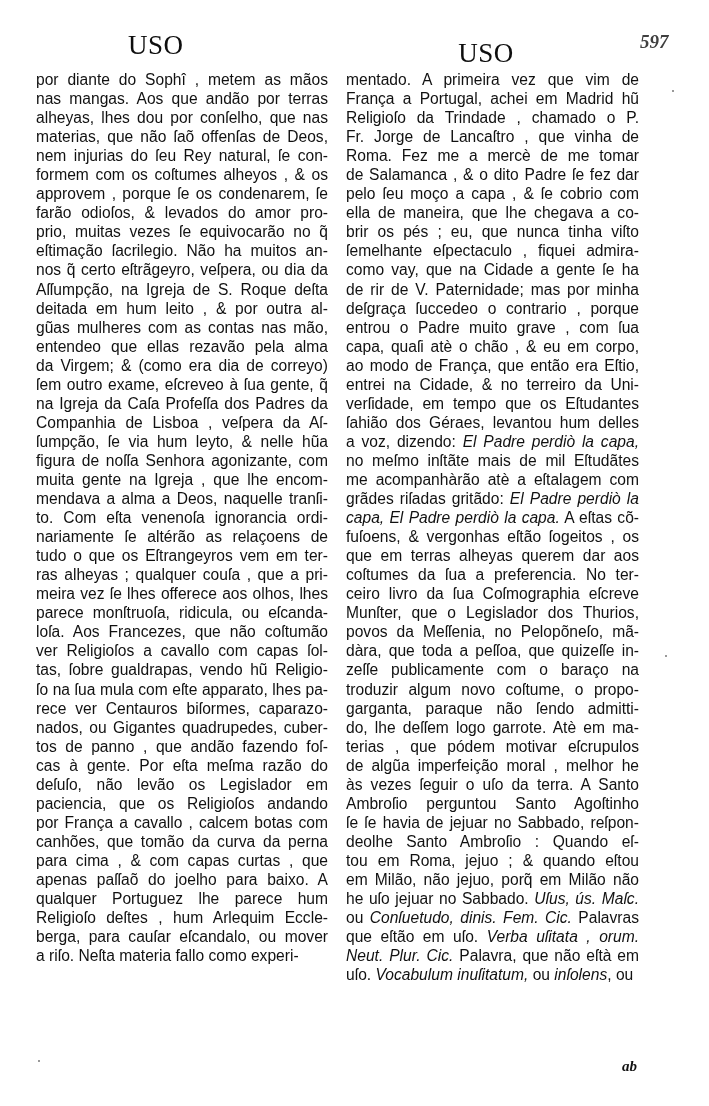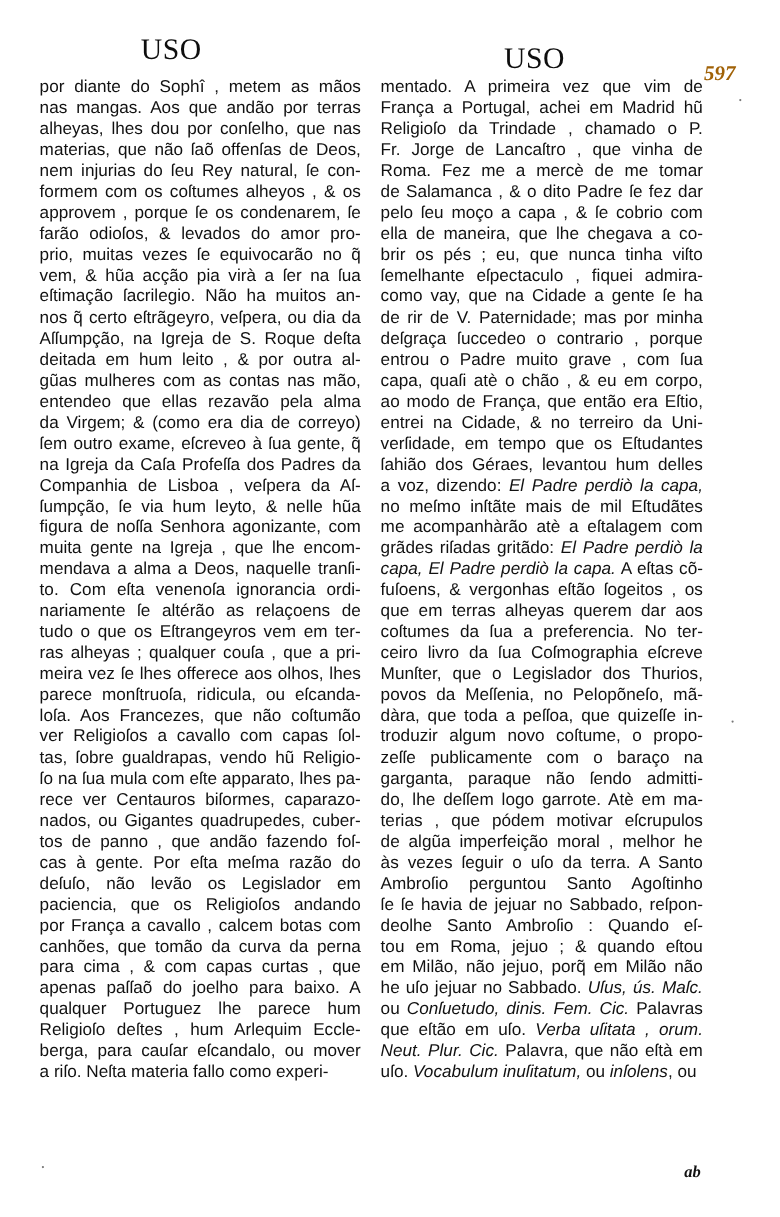--- a/index.html
+++ b/index.html
@@ -10,23 +10,23 @@
   }
   .page { position: absolute; left: 0; top: 0; width: 709px; height: 1106px; padding-left: 12px; }
   .running-head {
     position: absolute; top: 30px;
     font-family: "Liberation Serif", serif;
     font-size: 27px; letter-spacing: 0.5px; color: #0e0e0e;
   }
   .head-left { left: 128px; }
   .head-right { left: 350px; top: 38px; width: 272px; text-align: center; }
   .page-number {
-    position: absolute; left: 640px; top: 57px;
+    position: absolute; left: 640px; top: 31px;
     font-family: "Liberation Serif", serif; font-style: italic; font-weight: bold;
-    font-size: 19px; color: #a16207;
+    font-size: 19px; color: #404040;
   }
   .column {
     position: absolute; top: 70px;
     font-family: Liberation Sans, sans-serif;
     font-size: 15.6px; line-height: 19.05px;
   }
   .col-left { left: 36px; width: 292px; }
   .col-right { left: 346px; width: 293px; }
   .line { display: block; white-space: nowrap; text-align: justify; text-align-last: justify; height: 19.05px; overflow: visible; }
   .line.last { text-align-last: left; }
@@ -49,21 +49,20 @@
   <div class="column col-left" id="col-left">
       <span class="line">por diante do Sophî , metem as mãos</span>
       <span class="line">nas mangas. Aos que andão por terras</span>
       <span class="line">alheyas, lhes dou por conſelho, que nas</span>
       <span class="line">materias, que não ſaõ offenſas de Deos,</span>
       <span class="line">nem injurias do ſeu Rey natural, ſe con-</span>
       <span class="line">formem com os coſtumes alheyos , &amp; os</span>
       <span class="line">approvem , porque ſe os condenarem, ſe</span>
       <span class="line">farão odioſos, &amp; levados do amor pro-</span>
       <span class="line">prio, muitas vezes ſe equivocarão no q̃</span>
-      <span class="line">vem, &amp; hũa acção pia virà a ſer na ſua</span>
       <span class="line">eſtimação ſacrilegio. Não ha muitos an-</span>
       <span class="line">nos q̃ certo eſtrãgeyro, veſpera, ou dia da</span>
       <span class="line">Aſſumpção, na Igreja de S. Roque deſta</span>
       <span class="line">deitada em hum leito , &amp; por outra al-</span>
       <span class="line">gũas mulheres com as contas nas mão,</span>
       <span class="line">entendeo que ellas rezavão pela alma</span>
       <span class="line">da Virgem; &amp; (como era dia de correyo)</span>
       <span class="line">ſem outro exame, eſcreveo à ſua gente, q̃</span>
       <span class="line">na Igreja da Caſa Profeſſa dos Padres da</span>
       <span class="line">Companhia de Lisboa , veſpera da Aſ-</span>
@@ -121,22 +120,22 @@
       <span class="line"><span>me acompanhàrão atè a eſtalagem com</span></span>
       <span class="line"><span>grãdes riſadas gritãdo: </span><span class="it">El Padre perdiò la</span></span>
       <span class="line"><span class="it">capa, El Padre perdiò la capa.</span><span> A eſtas cõ-</span></span>
       <span class="line"><span>fuſoens, &amp; vergonhas eſtão ſogeitos , os</span></span>
       <span class="line"><span>que em terras alheyas querem dar aos</span></span>
       <span class="line"><span>coſtumes da ſua a preferencia. No ter-</span></span>
       <span class="line"><span>ceiro livro da ſua Coſmographia eſcreve</span></span>
       <span class="line"><span>Munſter, que o Legislador dos Thurios,</span></span>
       <span class="line"><span>povos da Meſſenia, no Pelopõneſo, mã-</span></span>
       <span class="line"><span>dàra, que toda a peſſoa, que quizeſſe in-</span></span>
+      <span class="line"><span>zeſſe publicamente com o baraço na</span></span>
       <span class="line"><span>troduzir algum novo coſtume, o propo-</span></span>
-      <span class="line"><span>zeſſe publicamente com o baraço na</span></span>
       <span class="line"><span>garganta, paraque não ſendo admitti-</span></span>
       <span class="line"><span>do, lhe deſſem logo garrote. Atè em ma-</span></span>
       <span class="line"><span>terias , que pódem motivar eſcrupulos</span></span>
       <span class="line"><span>de algũa imperfeição moral , melhor he</span></span>
       <span class="line"><span>às vezes ſeguir o uſo da terra. A Santo</span></span>
       <span class="line"><span>Ambroſio perguntou Santo Agoſtinho</span></span>
       <span class="line"><span>ſe ſe havia de jejuar no Sabbado, reſpon-</span></span>
       <span class="line"><span>deolhe Santo Ambroſio : Quando eſ-</span></span>
       <span class="line"><span>tou em Roma, jejuo ; &amp; quando eſtou</span></span>
       <span class="line"><span>em Milão, não jejuo, porq̃ em Milão não</span></span>

